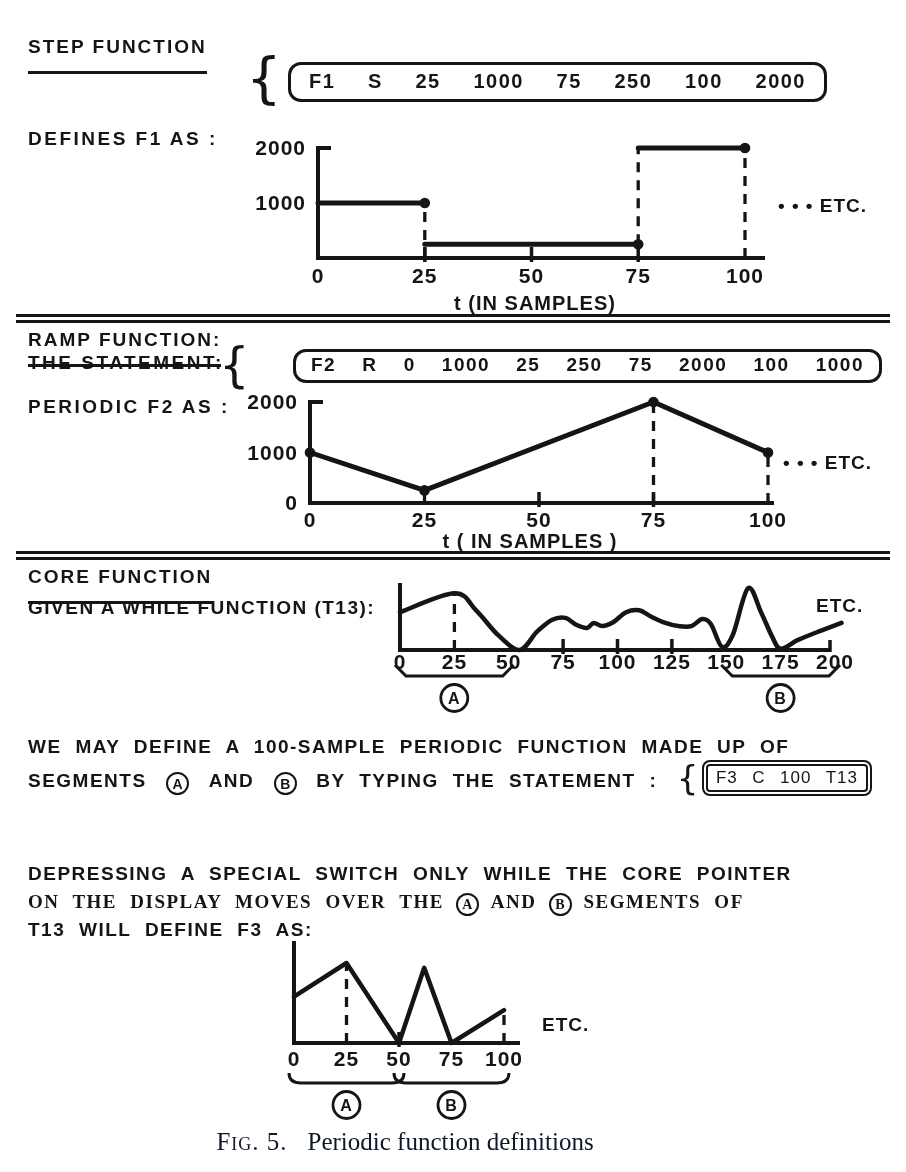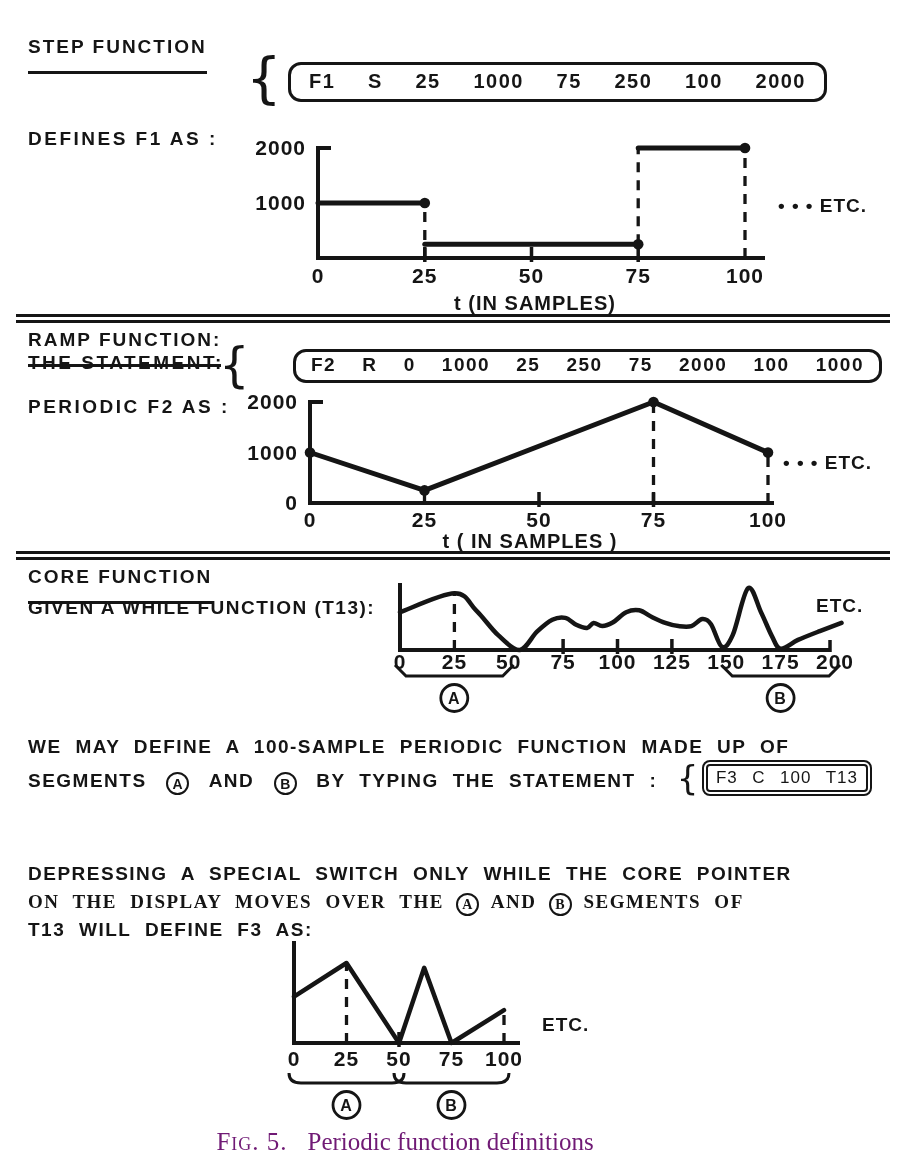--- a/index.html
+++ b/index.html
@@ -22,21 +22,21 @@
   .spread{justify-content:space-between;}
   .gapline{gap:12px;font-family:Liberation Serif, serif;}
   .circ{display:inline-flex;width:23px;height:23px;border:2.5px solid #151515;border-radius:50%;
       align-items:center;justify-content:center;font-size:14px;font-weight:bold;letter-spacing:0;
       word-spacing:0;flex:none;box-sizing:border-box;}
   .bracegrp{display:inline-flex;align-items:center;gap:6px;word-spacing:normal;}
   .brace2{font-size:34px;font-weight:400;font-family:"DejaVu Sans",sans-serif;line-height:1;}
   .chart{position:absolute;}
   svg text{font-family:"Liberation Sans","DejaVu Sans",sans-serif;font-weight:bold;letter-spacing:1px;}
   .caption{position:absolute;left:0;top:1128px;width:810px;text-align:center;
-      font-family:"Liberation Serif","DejaVu Serif",serif;font-size:25px;color:#701a75;}
+      font-family:"Liberation Serif","DejaVu Serif",serif;font-size:25px;color:#0f172a;}
   .figlab{font-variant:small-caps;margin-right:20px;letter-spacing:1px;}
 </style>
 </head>
 <body>
 
 <div id="fig">
 
   <div class="hd" style="left:28px;top:36px">STEP FUNCTION</div>
   <div class="brace" style="left:246px;top:50px;font-size:56px">{</div>
   <div class="stmtbox" style="left:288px;top:62px;width:539px;height:40px;line-height:32px;font-size:20px">F1 S 25 1000 75 250 100 2000</div>

